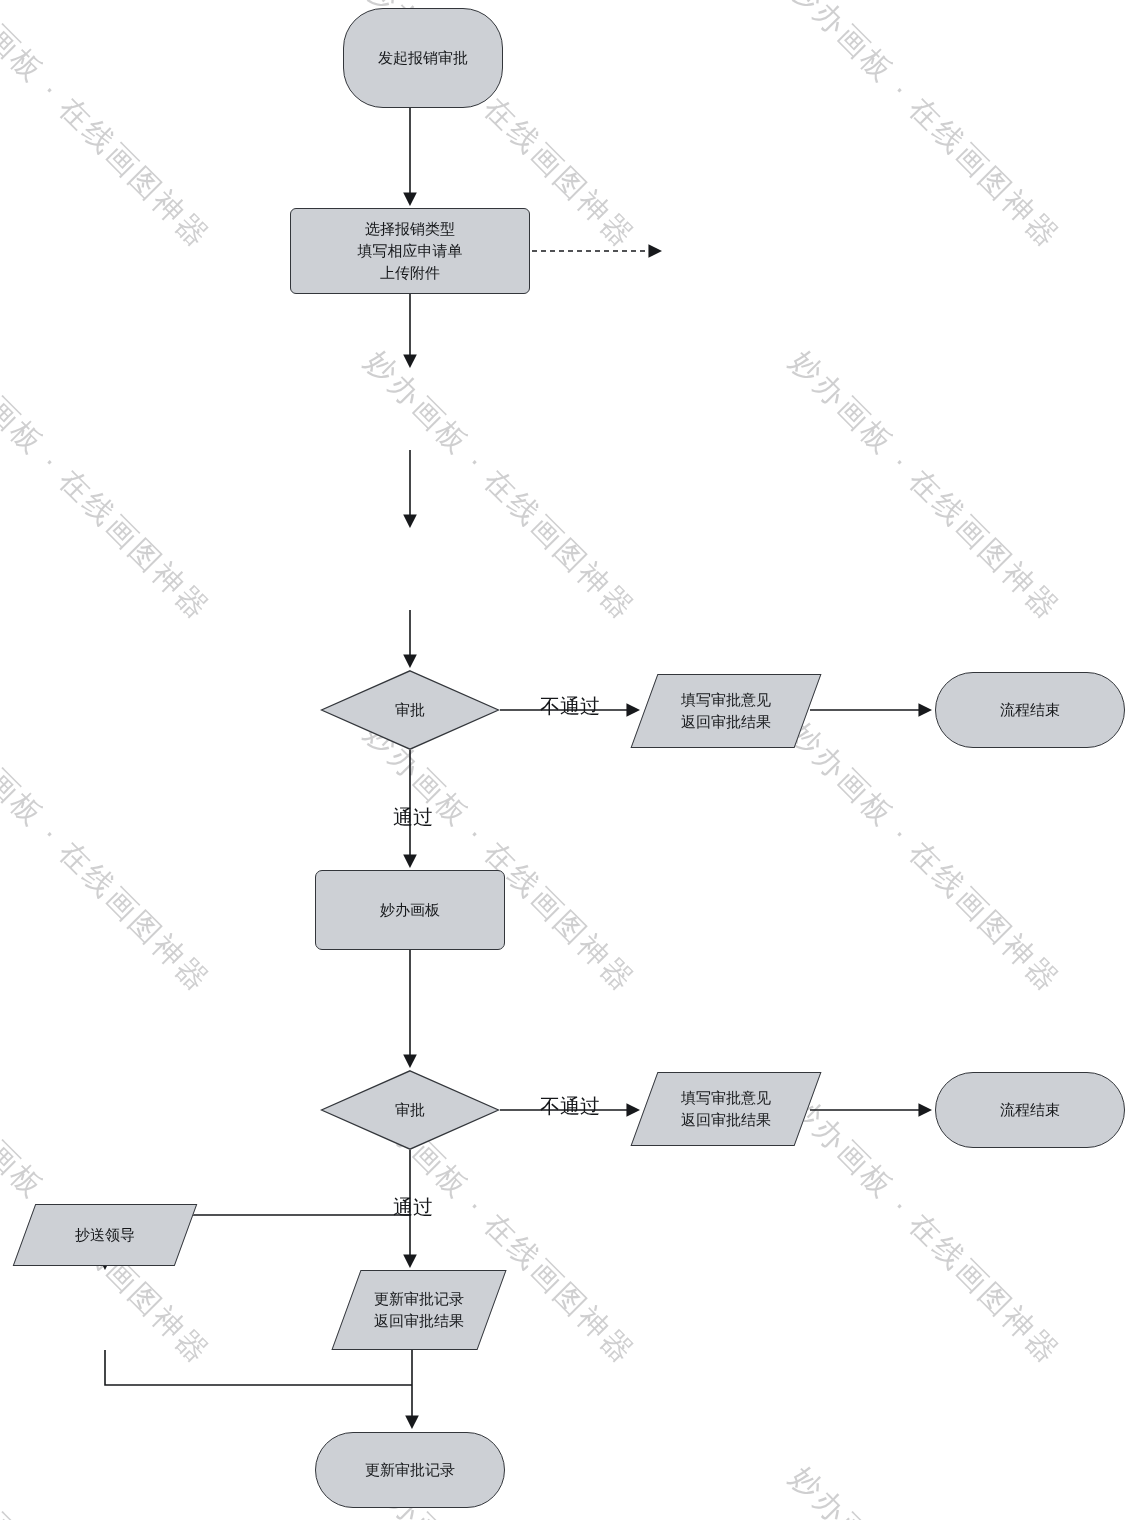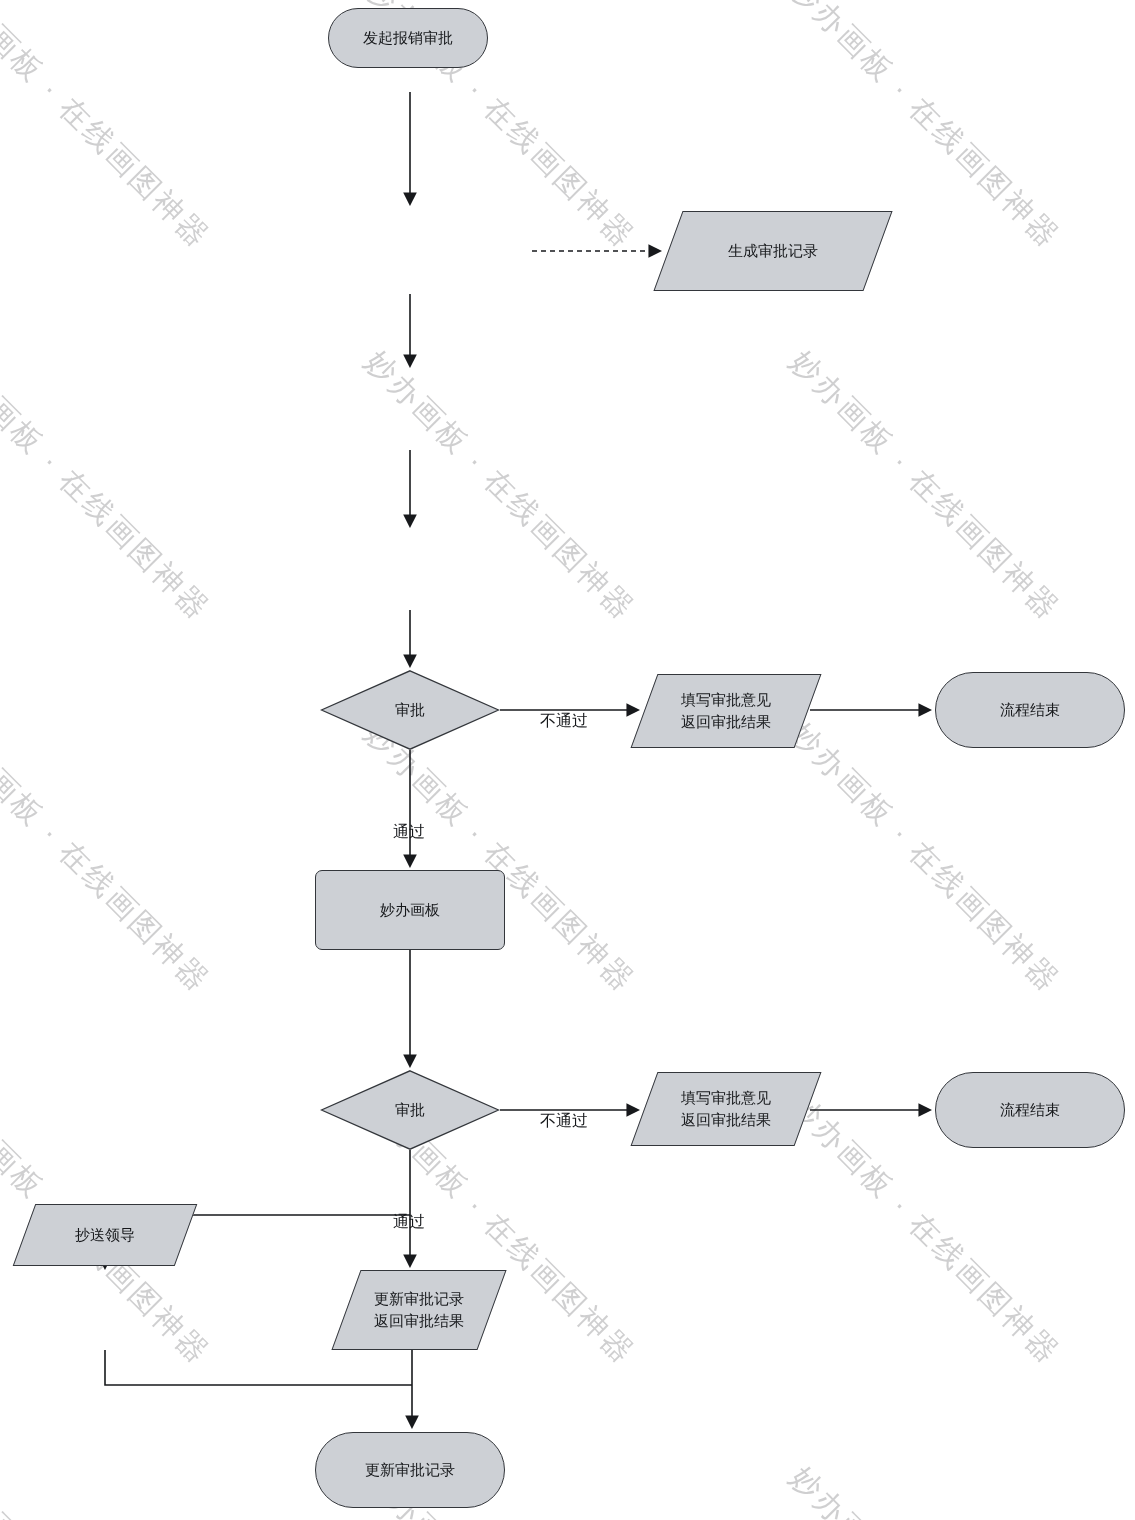--- a/index.html
+++ b/index.html
@@ -16,21 +16,21 @@
       font-size:30px;letter-spacing:3px;color:rgba(168,168,170,0.55);}
   svg.edges{position:absolute;left:0;top:0;}
   .node{position:absolute;display:flex;align-items:center;justify-content:center;box-sizing:border-box;}
   .label{position:relative;text-align:center;white-space:pre-line;font-size:15px;line-height:22px;color:var(--text);z-index:2;}
   .rect{background:var(--fill);border:1px solid var(--border);border-radius:7px;}
   .rect-sm{border-radius:6px;}
   .pill{background:var(--fill);border:1px solid var(--border);border-radius:40px;}
   .para-bg{position:absolute;inset:0;transform:skewX(-20deg);background:var(--fill);border:1px solid var(--border);}
   .diamond-bg{position:absolute;inset:0;width:100%;height:100%;}
   .diamond-bg polygon{fill:var(--fill);stroke:var(--border);stroke-width:1.3;}
-  .edge-label{position:absolute;font-size:16px;color:var(--text);white-space:nowrap;z-index:3;margin-top:18px;}
+  .edge-label{position:absolute;font-size:20px;color:var(--text);white-space:nowrap;z-index:3;}
 </style>
 </head>
 <body>
 
 <div class="canvas">
 
   <div class="wm-layer" id="watermarks">
       <span class="wm" style="left: -40px; top: -30px;">妙办画板 · 在线画图神器</span>
       <span class="wm" style="left: 385px; top: -30px;">妙办画板 · 在线画图神器</span>
       <span class="wm" style="left: 810px; top: -30px;">妙办画板 · 在线画图神器</span>
@@ -66,29 +66,30 @@
       <path d="M410,950 V1066" marker-end="url(#arrow)"></path>
       <path d="M500,1110 H638" marker-end="url(#arrow)"></path>
       <path d="M810,1110 H930" marker-end="url(#arrow)"></path>
       <path d="M410,1150 V1266" marker-end="url(#arrow)"></path>
       <path d="M410,1215 H105 V1268" marker-end="url(#arrow)"></path>
       <path d="M105,1350 V1385 H412"></path>
       <path d="M412,1350 V1427" marker-end="url(#arrow)"></path>
     </g>
   </svg>
 
-  <div class="node pill" style="left:328px;top:8px;width:160px;height:60px">
+  <div class="node pill" style="left:343px;top:8px;width:160px;height:100px">
     <span class="label">发起报销审批</span>
   </div>
 
+  <div class="node rect rect-sm" style="left:290px;top:208px;width:240px;height:86px">
+    <span class="label">选择报销类型
+填写相应申请单
+上传附件</span>
+  </div>
 
-  <div class="node" style="left:668px;top:211px;width:210px;height:80px">
-    <div class="para-bg"></div>
-    <span class="label">生成审批记录</span>
-  </div>
 
 
 
   <div class="node" style="left:320px;top:670px;width:180px;height:80px">
     <svg class="diamond-bg" viewBox="0 0 100 100" preserveAspectRatio="none">
       <polygon points="50,1 99.2,50 50,99 0.8,50" vector-effect="non-scaling-stroke"></polygon>
     </svg>
     <span class="label">审批</span>
   </div>
 

